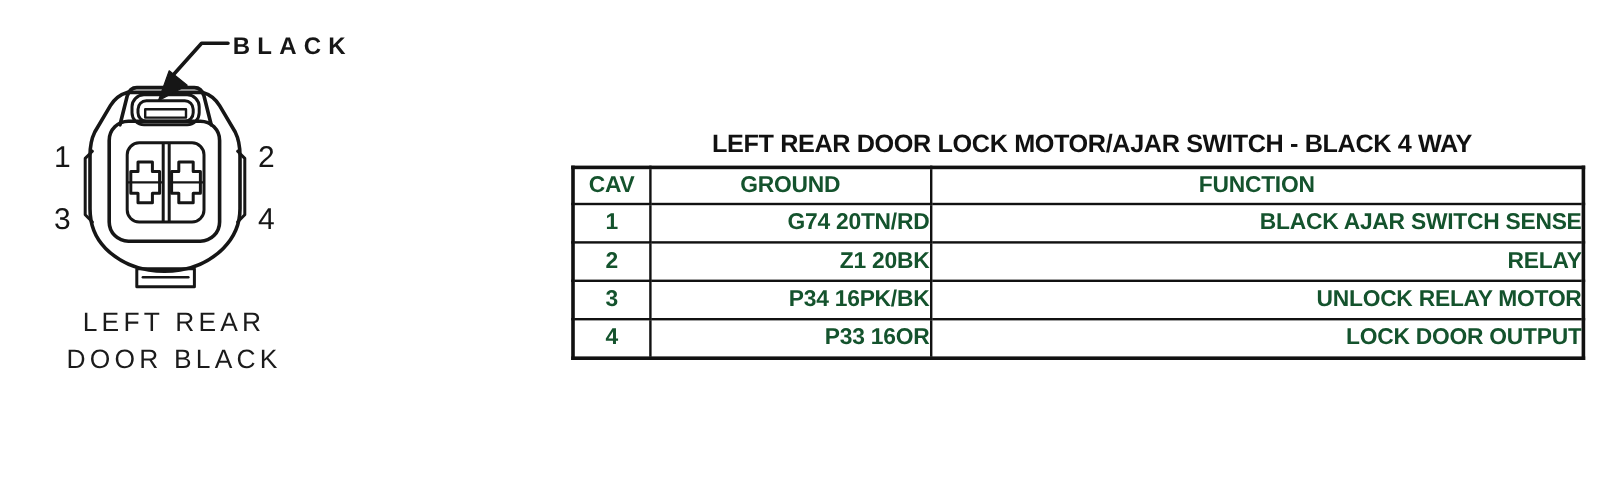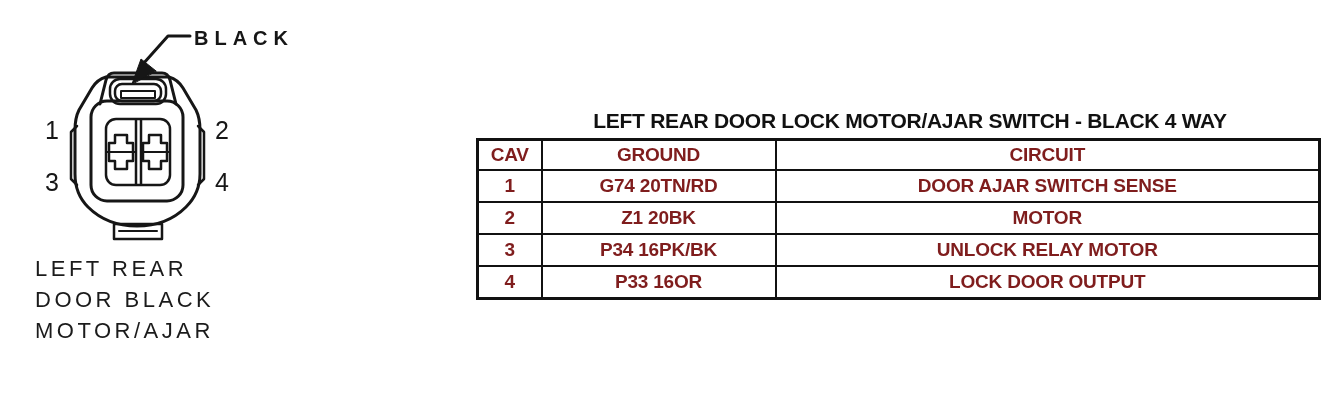--- a/index.html
+++ b/index.html
@@ -40,20 +40,21 @@
     font-size: 20px;
     font-weight: 600;
     letter-spacing: 6px;
     fill: #161616;
   }
   .caption {
     position: absolute;
     left: 35px;
     top: 253px;
     width: 220px;
+    text-align: center;
     font-size: 22px;
     font-weight: 400;
     letter-spacing: 3.5px;
     line-height: 31px;
     color: #1b1b1b;
   }
 
   
   .table-block {
     position: absolute;
@@ -78,29 +79,29 @@
     table-layout: fixed;
     border: 3px solid #111111;
   }
   table.pinout col.c-cav { width: 64px; }
   table.pinout col.c-circuit { width: 234px; }
   table.pinout th, table.pinout td {
     border: 2px solid #111111;
     font-size: 19px;
     font-weight: 700;
     letter-spacing: -0.2px;
-    color: #7f1d1d;
+    color: #14532d;
     padding: 0;
     white-space: nowrap;
     overflow: hidden;
   }
   table.pinout th { height: 28px; text-align: center; }
   table.pinout td { height: 30px; }
   td.cell-cav { text-align: center; }
-  td.cell-circuit, td.cell-function { text-align: center; padding-left: 9px; }
+  td.cell-circuit, td.cell-function { text-align: right; padding-left: 9px; }
 </style>
 </head>
 <body>
 
 <div class="page">
 
   <div class="figure">
     <svg width="310" height="412" viewBox="0 0 310 412" fill="none" stroke="#161616" stroke-width="3" stroke-linejoin="round" stroke-linecap="round">
 
       <path d="M 77,126 L 71,132 L 71,179 L 77,185" stroke-width="2.5"></path>
@@ -149,50 +150,49 @@
       <text class="pin-num" x="222" y="139" text-anchor="middle" stroke="none">2</text>
       <text class="pin-num" x="52" y="191" text-anchor="middle" stroke="none">3</text>
       <text class="pin-num" x="222" y="191" text-anchor="middle" stroke="none">4</text>
 
       <text class="color-label" x="194" y="45" stroke="none">BLACK</text>
     </svg>
 
     <div class="caption">
       <div>LEFT REAR</div>
       <div>DOOR BLACK</div>
-      <div>MOTOR/AJAR</div>
     </div>
   </div>
 
   <div class="table-block">
     <div class="table-title">LEFT REAR DOOR LOCK MOTOR/AJAR SWITCH - BLACK 4 WAY</div>
 
     <table class="pinout">
       <colgroup>
         <col class="c-cav">
           <col class="c-circuit">
           <col class="c-function">
       </colgroup>
       <thead>
         <tr>
           <th>CAV</th>
           <th>GROUND</th>
-          <th>CIRCUIT</th>
+          <th>FUNCTION</th>
         </tr>
       </thead>
       <tbody>
         <tr>
           <td class="cell-cav">1</td>
           <td class="cell-circuit">G74 20TN/RD</td>
-          <td class="cell-function">DOOR AJAR SWITCH SENSE</td>
+          <td class="cell-function">BLACK AJAR SWITCH SENSE</td>
         </tr>
         <tr>
           <td class="cell-cav">2</td>
           <td class="cell-circuit">Z1 20BK</td>
-          <td class="cell-function">MOTOR</td>
+          <td class="cell-function">RELAY</td>
         </tr>
         <tr>
           <td class="cell-cav">3</td>
           <td class="cell-circuit">P34 16PK/BK</td>
           <td class="cell-function">UNLOCK RELAY MOTOR</td>
         </tr>
         <tr>
           <td class="cell-cav">4</td>
           <td class="cell-circuit">P33 16OR</td>
           <td class="cell-function">LOCK DOOR OUTPUT</td>

